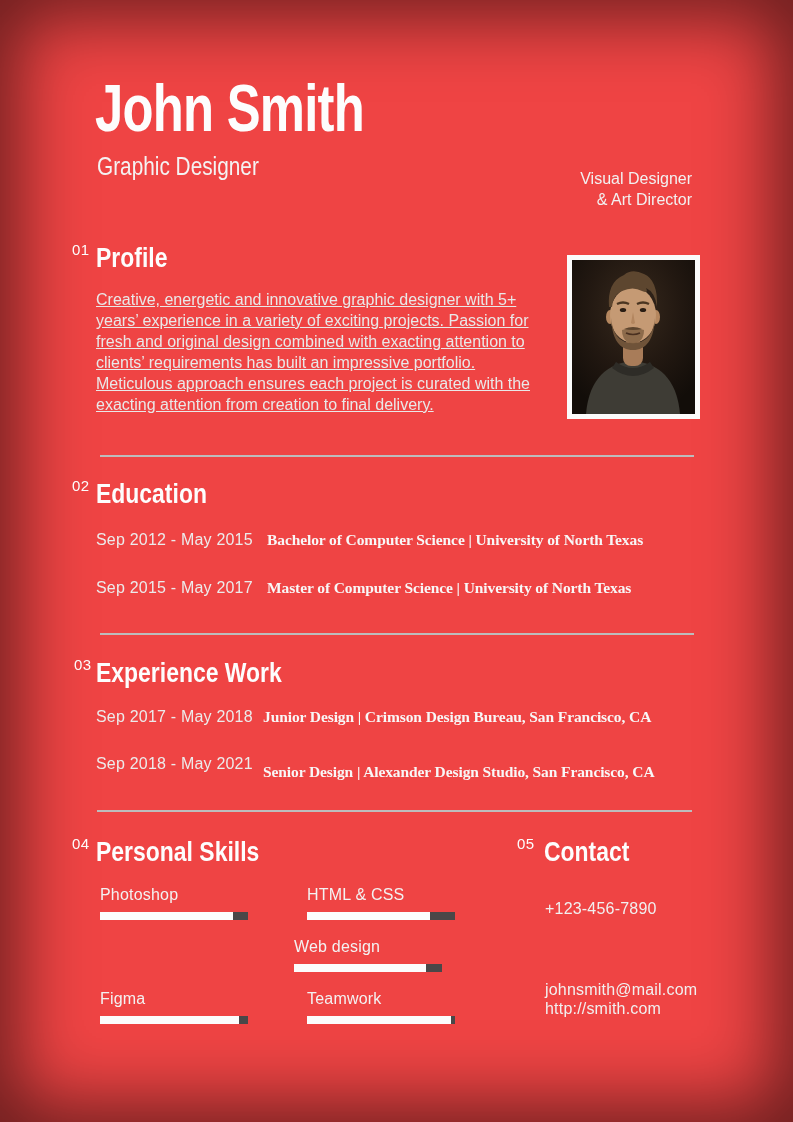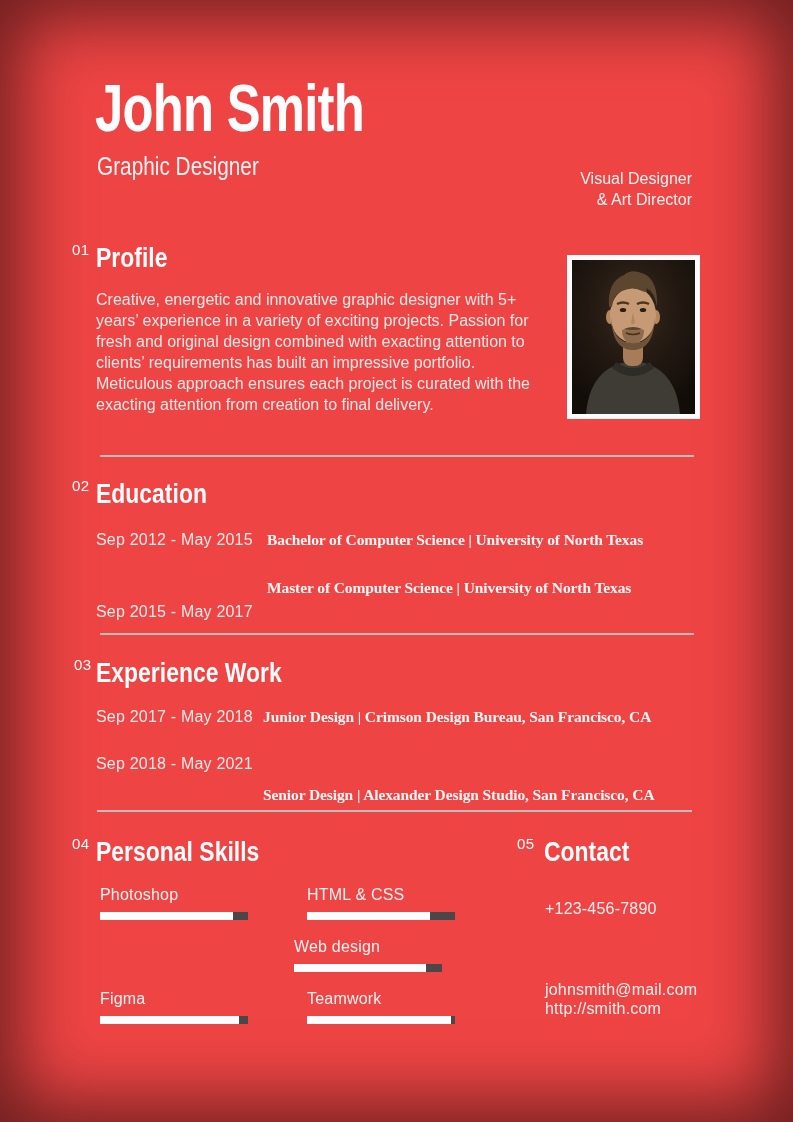--- a/index.html
+++ b/index.html
@@ -40,21 +40,21 @@
     font-size:15px; color:#fdfdfd; letter-spacing:.5px;
   }
   .sec-title {
     font-size:27px; font-weight:bold; line-height:28px; color:#fdfdfd;
     white-space:nowrap;
     transform:scaleX(.85); transform-origin:left top;
   }
 
   .profile-text {
     left:96px; top:289px; width:456px;
-    font-size:16px; line-height:21px; color:#e9e8e8;
+    font-size:16px; line-height:21px; color:#e9e8e8;text-decoration:underline;
   }
 
   .photo-frame {
     left:567px; top:255px; width:133px; height:164px;
     background:#fbfbfb; padding:5px;
   }
   .photo-frame svg { display:block; }
 
   .rule { height:2px; background:#bdbcbc; }
 
@@ -134,33 +134,33 @@
   </div>
 
   <div class="abs rule" style="left:100px; top:455px; width:594px;"></div>
 
   <div class="abs sec-num" style="left:72px; top:477px;">02</div>
   <div class="abs sec-title" style="left:96px; top:480px;">Education</div>
 
   <div class="abs row-period" style="left:96px; top:531px;text-align:right;">Sep 2012 - May 2015</div>
   <div class="abs row-detail" style="left:267px; top:531px;">Bachelor of Computer Science | University of North Texas</div>
 
-  <div class="abs row-period" style="left:96px; top:579px;margin-top:24px;">Sep 2015 - May 2017</div>
+  <div class="abs row-period" style="left:96px; top:579px;">Sep 2015 - May 2017</div>
   <div class="abs row-detail" style="left:267px; top:579px;">Master of Computer Science | University of North Texas</div>
 
   <div class="abs rule" style="left:100px; top:633px; width:594px;"></div>
 
   <div class="abs sec-num" style="left:74px; top:656px;">03</div>
   <div class="abs sec-title" style="left:96px; top:659px;">Experience Work</div>
 
   <div class="abs row-period" style="left:96px; top:708px;">Sep 2017 - May 2018</div>
   <div class="abs row-detail" style="left:263px; top:708px;">Junior Design | Crimson Design Bureau, San Francisco, CA</div>
 
   <div class="abs row-period" style="left:96px; top:755px;">Sep 2018 - May 2021</div>
-  <div class="abs row-detail" style="left:263px; top:786px;">Senior Design | Alexander Design Studio, San Francisco, CA</div>
+  <div class="abs row-detail" style="left:263px; top:763px;">Senior Design | Alexander Design Studio, San Francisco, CA</div>
 
   <div class="abs rule" style="left:97px; top:810px; width:595px;"></div>
 
   <div class="abs sec-num" style="left:72px; top:835px;">04</div>
   <div class="abs sec-title" style="left:96px; top:838px;">Personal Skills</div>
 
   <div class="skill" style="left:100px; top:886px;">
     <div class="skill-label">Photoshop</div>
     <div class="skill-track">
       <div class="skill-fill" style="width: 90%;"></div>

